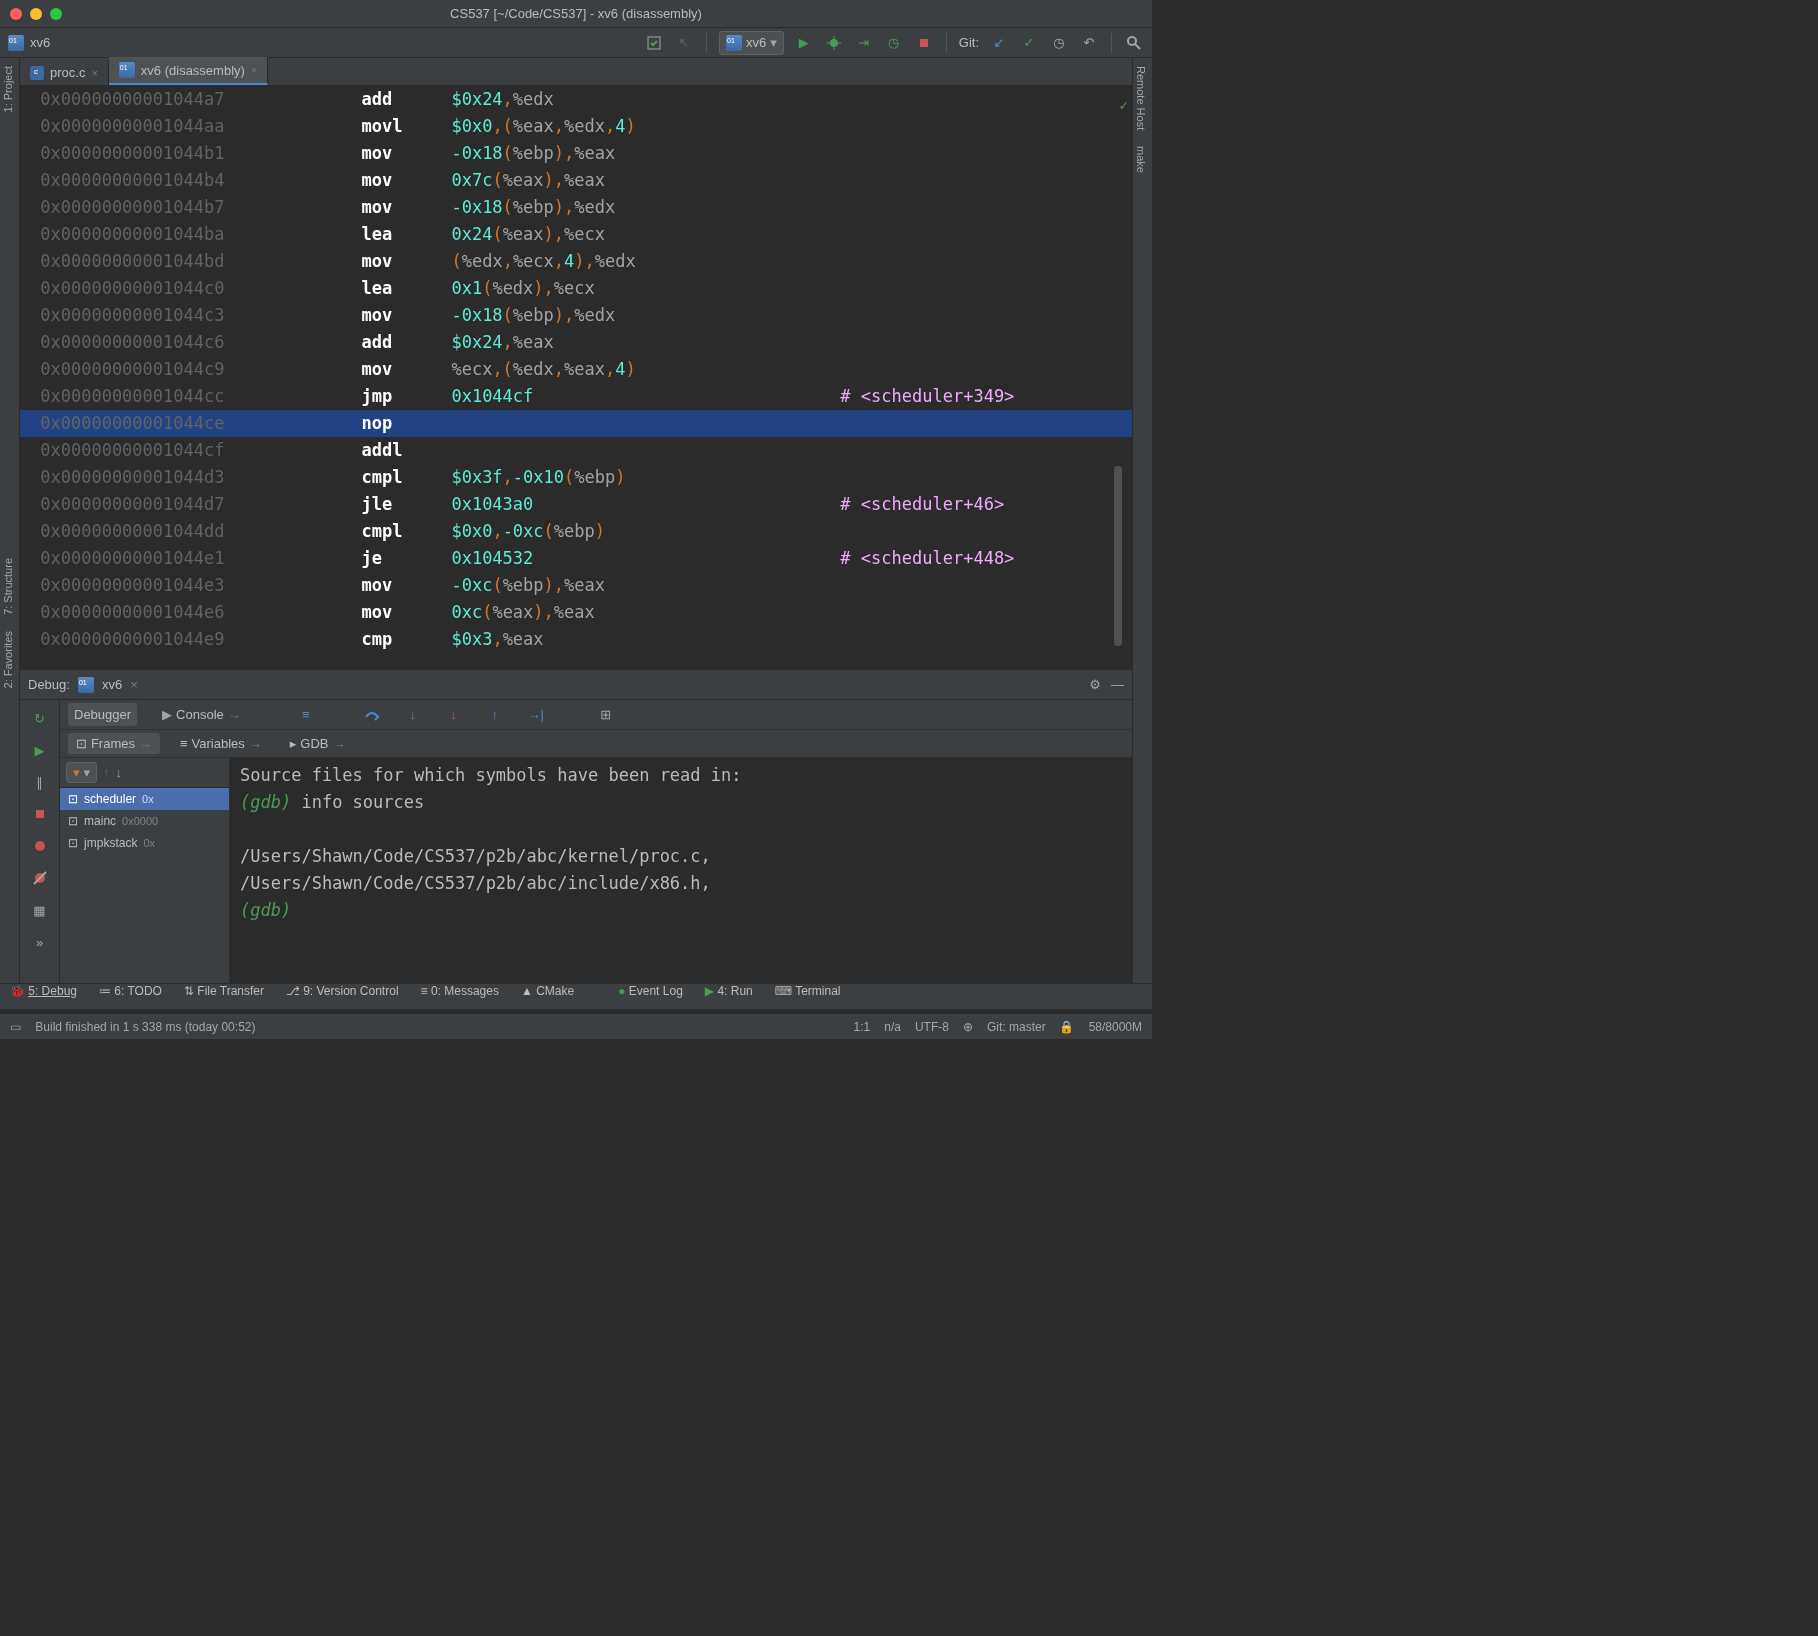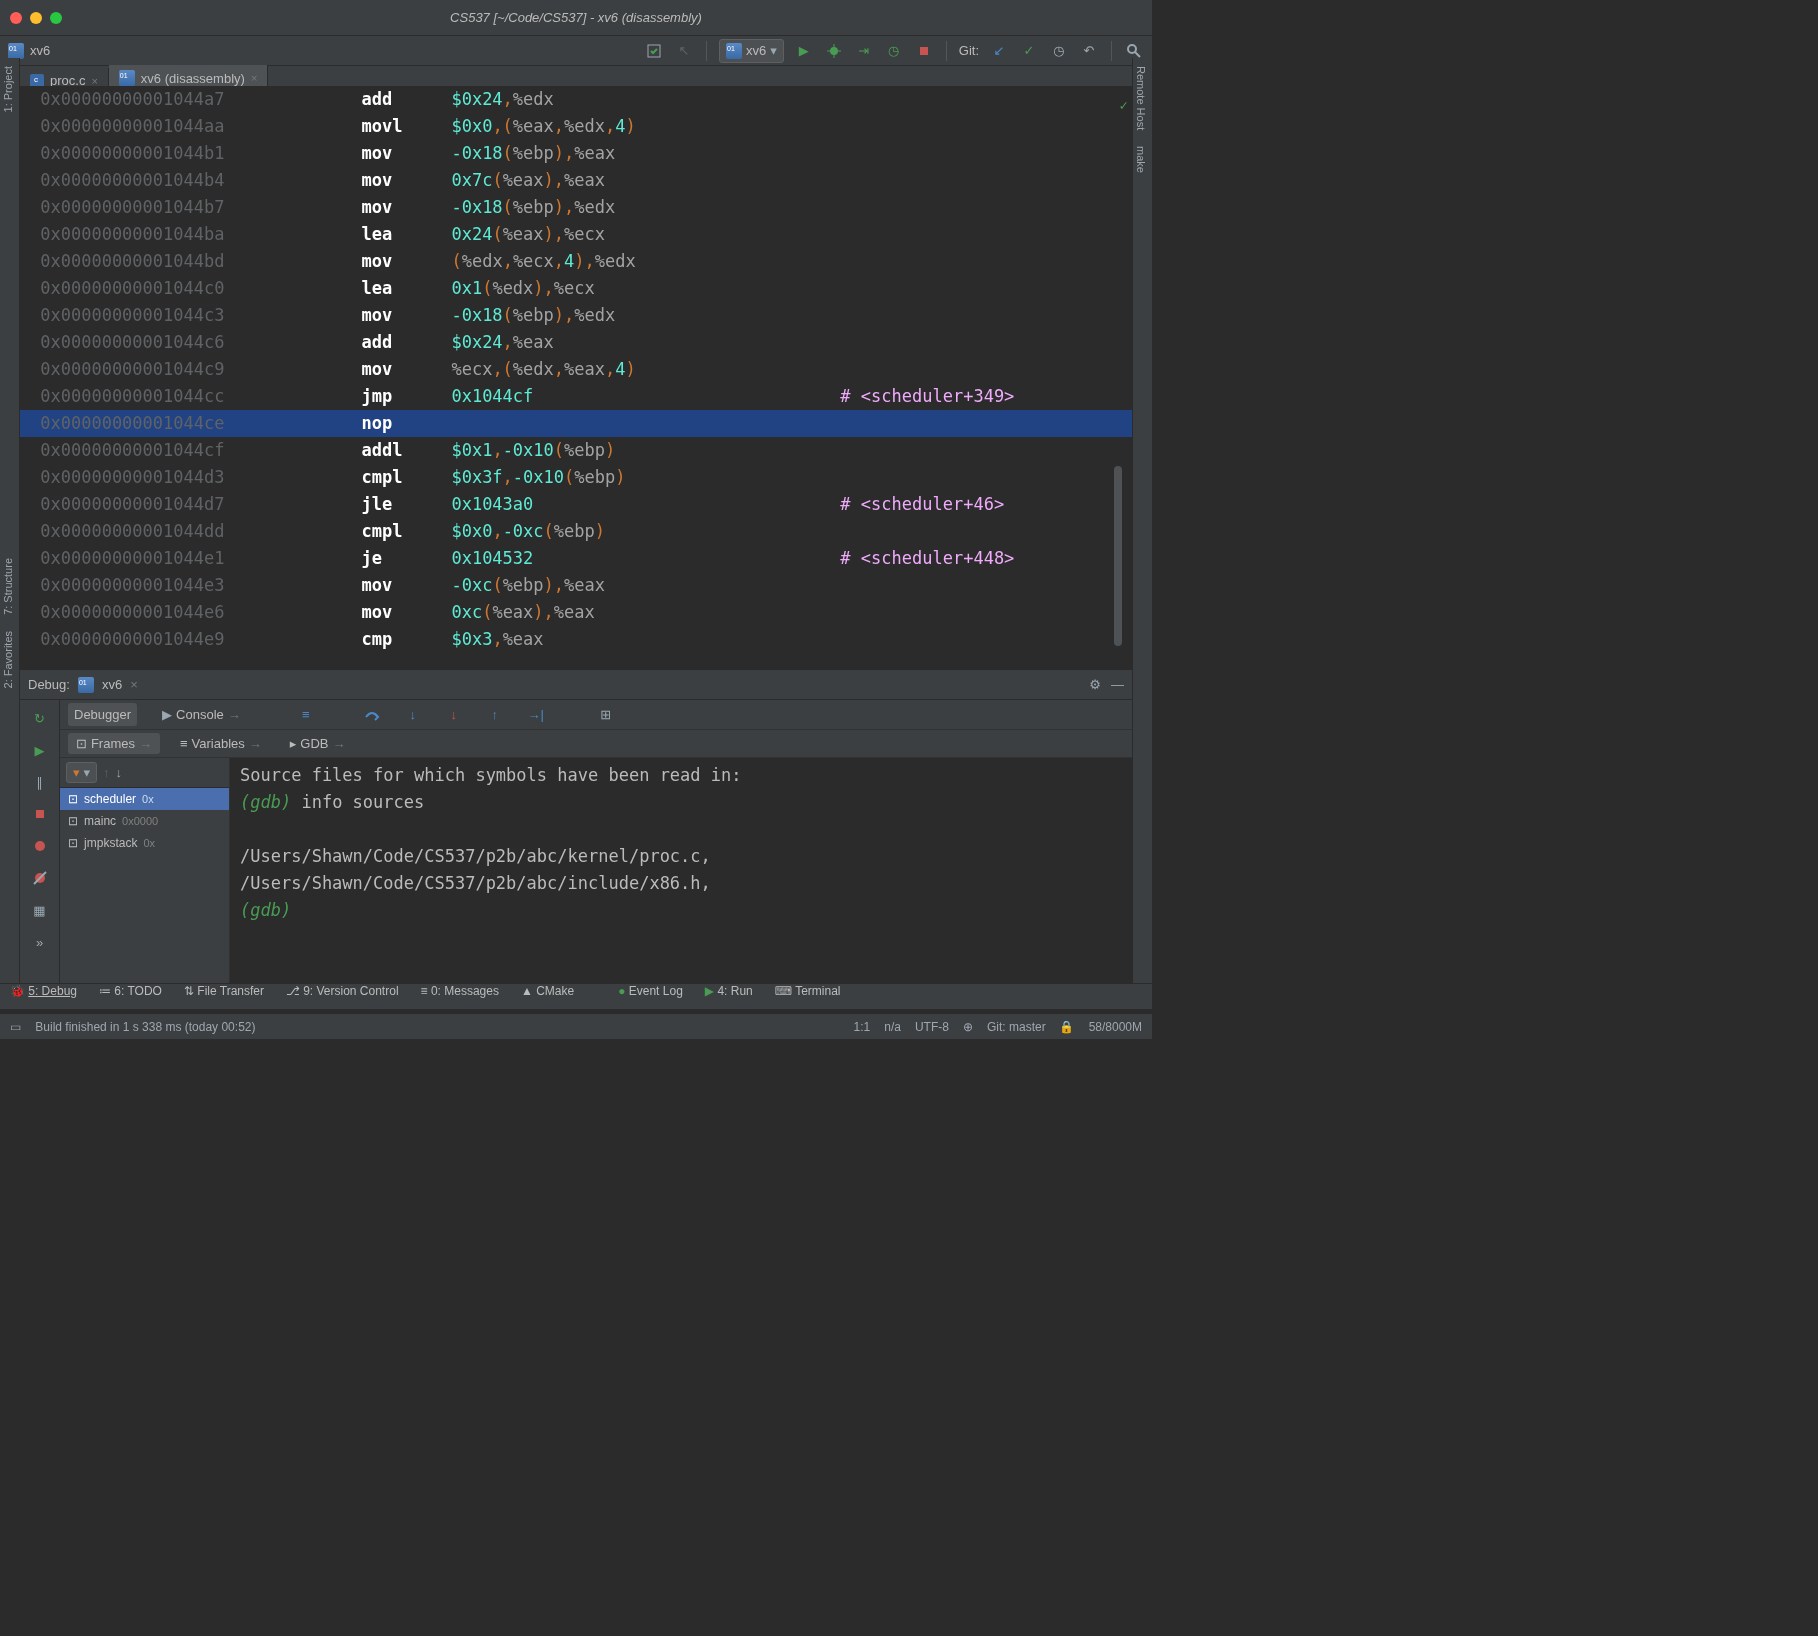--- a/index.html
+++ b/index.html
@@ -1,17 +1,17 @@
 <!DOCTYPE html>
 <html><head>
 <meta charset="utf-8">
 <style>
 * { margin:0; padding:0; box-sizing:border-box; }
 body { background:#2b2b2b; color:#bbbbbb; font-family:"Helvetica Neue",Arial,sans-serif; font-size:13px; width:1152px; height:1039px; overflow:hidden; position:relative; }
-.titlebar { height:36px; background:#3c3f41; display:flex; align-items:center; padding:0 10px; border-bottom:1px solid #2b2b2b; position:relative;font-style:italic; }
+.titlebar { height:28px; background:#3c3f41; display:flex; align-items:center; padding:0 10px; border-bottom:1px solid #2b2b2b; position:relative; }
 .traffic { display:flex; gap:8px; }
 .dot { width:12px; height:12px; border-radius:50%; }
 .dot.r{background:#ff5f57}.dot.y{background:#ffbd2e}.dot.g{background:#28c940}
 .title { color:#bbbbbb; position:absolute; left:50%; transform:translateX(-50%); font-size:13px; }
 .toolbar { height:30px; background:#3c3f41; border-bottom:1px solid #2b2b2b; display:flex; align-items:center; padding:0 8px; }
 .toolbar .left { display:flex; align-items:center; gap:6px; }
 .toolbar .right { margin-left:auto; display:flex; align-items:center; gap:10px; }
 .cfg-icon { width:16px; height:16px; background:linear-gradient(#5a8ac6,#3a6aa6); border-radius:2px; position:relative; }
 .cfg-icon::after{content:"01";position:absolute;font-size:7px;color:#fff;left:1px;top:2px}
 .tb-label { color:#bbbbbb; }
@@ -180,21 +180,21 @@
       <div class="asm-row"><span class="addr"> 0x00000000001044b4</span><span>      </span><span class="mnem">mov</span><span class="ops"><span class="hex">0x7c</span><span class="pun">(</span><span class="reg">%eax</span><span class="pun">)</span><span class="pun">,</span><span class="reg">%eax</span></span></div>
       <div class="asm-row"><span class="addr"> 0x00000000001044b7</span><span>      </span><span class="mnem">mov</span><span class="ops"><span class="hex">-0x18</span><span class="pun">(</span><span class="reg">%ebp</span><span class="pun">)</span><span class="pun">,</span><span class="reg">%edx</span></span></div>
       <div class="asm-row"><span class="addr"> 0x00000000001044ba</span><span>      </span><span class="mnem">lea</span><span class="ops"><span class="hex">0x24</span><span class="pun">(</span><span class="reg">%eax</span><span class="pun">)</span><span class="pun">,</span><span class="reg">%ecx</span></span></div>
       <div class="asm-row"><span class="addr"> 0x00000000001044bd</span><span>      </span><span class="mnem">mov</span><span class="ops"><span class="pun">(</span><span class="reg">%edx</span><span class="pun">,</span><span class="reg">%ecx</span><span class="pun">,</span><span class="hex">4</span><span class="pun">)</span><span class="pun">,</span><span class="reg">%edx</span></span></div>
       <div class="asm-row"><span class="addr"> 0x00000000001044c0</span><span>      </span><span class="mnem">lea</span><span class="ops"><span class="hex">0x1</span><span class="pun">(</span><span class="reg">%edx</span><span class="pun">)</span><span class="pun">,</span><span class="reg">%ecx</span></span></div>
       <div class="asm-row"><span class="addr"> 0x00000000001044c3</span><span>      </span><span class="mnem">mov</span><span class="ops"><span class="hex">-0x18</span><span class="pun">(</span><span class="reg">%ebp</span><span class="pun">)</span><span class="pun">,</span><span class="reg">%edx</span></span></div>
       <div class="asm-row"><span class="addr"> 0x00000000001044c6</span><span>      </span><span class="mnem">add</span><span class="ops"><span class="hex">$0x24</span><span class="pun">,</span><span class="reg">%eax</span></span></div>
       <div class="asm-row"><span class="addr"> 0x00000000001044c9</span><span>      </span><span class="mnem">mov</span><span class="ops"><span class="reg">%ecx</span><span class="pun">,(</span><span class="reg">%edx</span><span class="pun">,</span><span class="reg">%eax</span><span class="pun">,</span><span class="hex">4</span><span class="pun">)</span></span></div>
       <div class="asm-row"><span class="addr"> 0x00000000001044cc</span><span>      </span><span class="mnem">jmp</span><span class="ops"><span class="hex">0x1044cf</span><span>                              </span><span class="cmt"># &lt;scheduler+349&gt;</span></span></div>
       <div class="asm-row current"><span class="addr"> 0x00000000001044ce</span><span>      </span><span class="mnem">nop</span><span class="ops"></span></div>
-      <div class="asm-row"><span class="addr"> 0x00000000001044cf</span><span>      </span><span class="mnem">addl</span><span class="ops"><span class="hex">$0x1</span><span class="pun">,</span><span class="hex">-0x10</span><span class="pun">(</span><span class="reg">%ebp</span><span class="pun">)</span></span></div>
+      <div class="asm-row"><span class="addr"> 0x00000000001044cf</span><span>      </span><span class="mnem">addl</span></div>
       <div class="asm-row"><span class="addr"> 0x00000000001044d3</span><span>      </span><span class="mnem">cmpl</span><span class="ops"><span class="hex">$0x3f</span><span class="pun">,</span><span class="hex">-0x10</span><span class="pun">(</span><span class="reg">%ebp</span><span class="pun">)</span></span></div>
       <div class="asm-row"><span class="addr"> 0x00000000001044d7</span><span>      </span><span class="mnem">jle</span><span class="ops"><span class="hex">0x1043a0</span><span>                              </span><span class="cmt"># &lt;scheduler+46&gt;</span></span></div>
       <div class="asm-row"><span class="addr"> 0x00000000001044dd</span><span>      </span><span class="mnem">cmpl</span><span class="ops"><span class="hex">$0x0</span><span class="pun">,</span><span class="hex">-0xc</span><span class="pun">(</span><span class="reg">%ebp</span><span class="pun">)</span></span></div>
       <div class="asm-row"><span class="addr"> 0x00000000001044e1</span><span>      </span><span class="mnem">je</span><span class="ops"><span class="hex">0x104532</span><span>                              </span><span class="cmt"># &lt;scheduler+448&gt;</span></span></div>
       <div class="asm-row"><span class="addr"> 0x00000000001044e3</span><span>      </span><span class="mnem">mov</span><span class="ops"><span class="hex">-0xc</span><span class="pun">(</span><span class="reg">%ebp</span><span class="pun">)</span><span class="pun">,</span><span class="reg">%eax</span></span></div>
       <div class="asm-row"><span class="addr"> 0x00000000001044e6</span><span>      </span><span class="mnem">mov</span><span class="ops"><span class="hex">0xc</span><span class="pun">(</span><span class="reg">%eax</span><span class="pun">)</span><span class="pun">,</span><span class="reg">%eax</span></span></div>
       <div class="asm-row"><span class="addr"> 0x00000000001044e9</span><span>      </span><span class="mnem">cmp</span><span class="ops"><span class="hex">$0x3</span><span class="pun">,</span><span class="reg">%eax</span></span></div>
     </div>
   <div class="editor-scroll"></div>
 </div>

